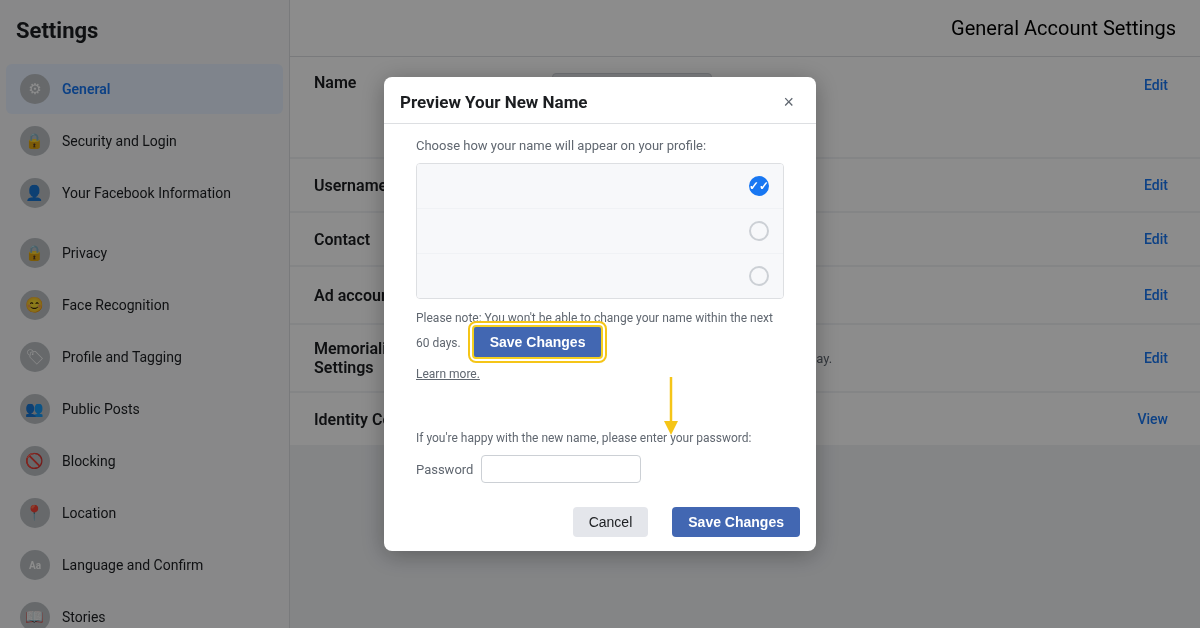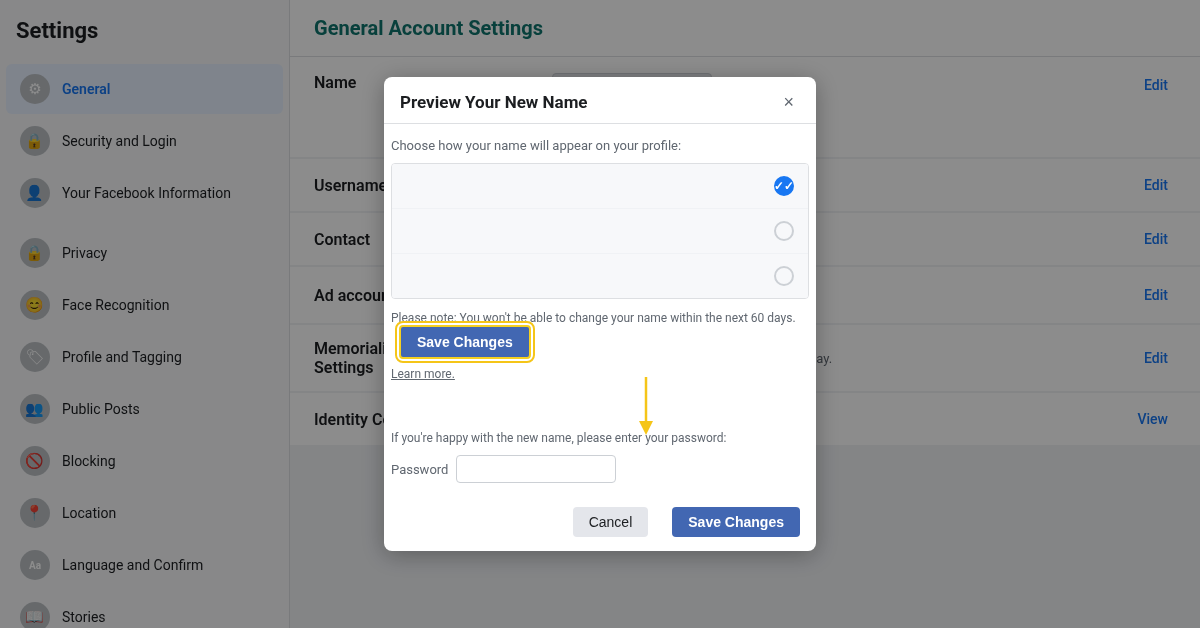--- a/index.html
+++ b/index.html
@@ -13,36 +13,36 @@
     .sidebar-divider { height: 1px; background: #dddfe2; margin: 4px 0; }
     .sidebar-item { display: flex; align-items: center; padding: 10px 14px; cursor: pointer; border-radius: 6px; margin: 1px 6px; gap: 12px; }
     .sidebar-item.active { background: #e7f0ff; }
     .sidebar-item .item-icon { width: 30px; height: 30px; border-radius: 50%; background: #bcc0c4; display: flex; align-items: center; justify-content: center; font-size: 15px; flex-shrink: 0; color: #fff; }
     .sidebar-item .item-label { font-size: 14px; color: #1c1e21; font-weight: 400; }
     .sidebar-item.active .item-label { font-weight: 600; color: #1877f2; }
 
     
     .main-content { flex: 1; overflow-y: auto; background: #f0f2f5; padding: 0; }
     .main-header { background: #fff; border-bottom: 1px solid #dddfe2; padding: 16px 24px; }
-    .main-header h2 { font-size: 20px; font-weight: 700; color: #0f766e; }
+    .main-header h2 { font-size: 20px; font-weight: 400; color: #000000; text-align: right; }
     .settings-row { display: flex; align-items: center; padding: 14px 0; border-bottom: 1px solid #f0f2f5; position: relative; }
     .settings-row .row-label { width: 180px; font-weight: 600; font-size: 16px; color: #1c1e21; flex-shrink: 0; }
     .settings-row .row-content { flex: 1; }
     .settings-row .row-edit { margin-left: auto; color: #1877f2; font-size: 14px; cursor: pointer; font-weight: 500; padding: 4px 8px; }
     .row-sub { display: flex; align-items: center; margin-bottom: 6px; gap: 8px; }
     .row-sub .sub-label { width: 50px; text-align: right; font-size: 13px; color: #606770; }
     .row-sub input[type="text"] { border: 1px solid #ccd0d5; border-radius: 4px; padding: 5px 8px; font-size: 14px; width: 160px; background: #fff; }
 
     
     .overlay { position: fixed; top: 0; left: 0; width: 100%; height: 100%; background: rgba(0,0,0,0.45); z-index: 100; display: flex; align-items: center; justify-content: center; }
     .modal { background: #fff; border-radius: 8px; box-shadow: 0 4px 24px rgba(0,0,0,0.3); width: 432px; position: relative; z-index: 200; }
     .modal-header { display: flex; align-items: center; justify-content: space-between; padding: 14px 16px 10px 16px; border-bottom: 1px solid #dddfe2; }
     .modal-header h3 { font-size: 17px; font-weight: 700; color: #1c1e21; }
     .modal-close { cursor: pointer; color: #606770; font-size: 18px; background: none; border: none; line-height: 1; padding: 2px 6px; }
-    .modal-body { padding: 14px 7px; }
+    .modal-body { padding: 14px 32px; }
     .modal-body .choose-text { font-size: 13px; color: #606770; margin-bottom: 10px; }
     .name-options { border: 1px solid #dddfe2; border-radius: 4px; overflow: hidden; margin-bottom: 12px; }
     .name-option { display: flex; align-items: center; justify-content: space-between; padding: 12px 14px; border-bottom: 1px solid #f0f2f5; background: #f7f8fa; }
     .name-option:last-child { border-bottom: none; }
     .name-option .radio-circle { width: 20px; height: 20px; border-radius: 50%; border: 2px solid #ccd0d5; display: flex; align-items: center; justify-content: center; flex-shrink: 0; }
     .name-option .radio-circle.checked { background: #1877f2; border-color: #1877f2; }
     .name-option .radio-circle.checked::after { content: '✓'; color: #fff; font-size: 12px; font-weight: 700; }
     .note-text { font-size: 12px; color: #606770; margin-bottom: 4px; }
 
     

